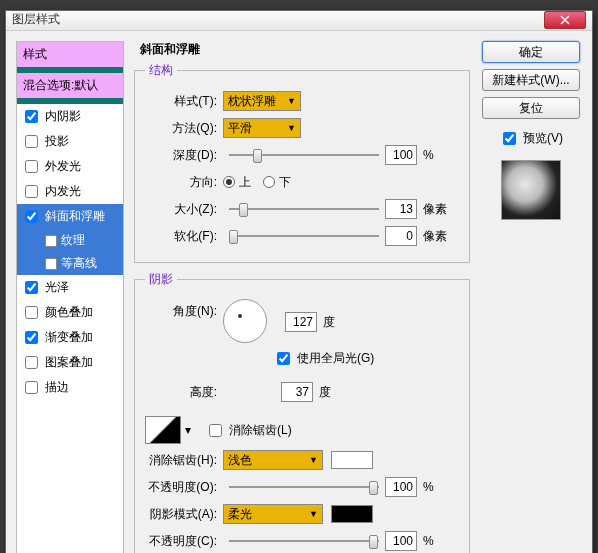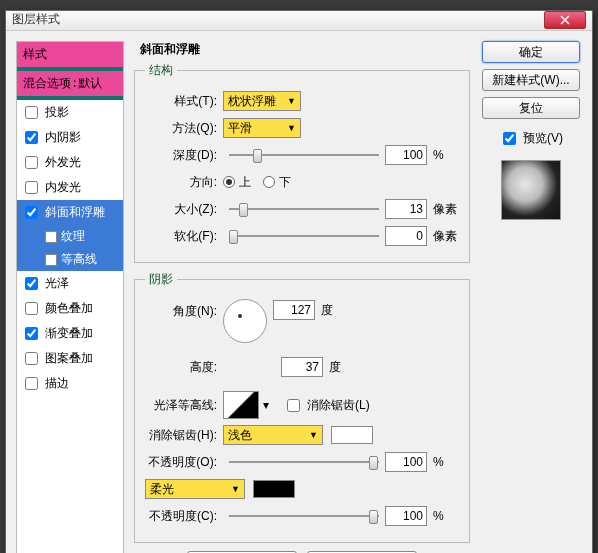--- a/index.html
+++ b/index.html
@@ -4,37 +4,37 @@
 <style>
 * { box-sizing: border-box; font-family: "Microsoft YaHei", SimSun, Arial, sans-serif; font-size: 12px; }
 body { margin: 0; background: #3a3a3a; padding: 10px 5px; }
 .window { width: 588px; background: #f0f0f0; border: 1px solid #666; box-shadow: 2px 2px 8px rgba(0,0,0,0.5); }
 .titlebar { height: 20px; background: linear-gradient(#fafafa,#e8e8e8); border-bottom: 1px solid #ccc; display: flex; padding: 0 6px; }
 .titlebar-title { color: #333; flex: 1; }
 .close-btn { width: 42px; height: 18px; background: linear-gradient(#e68,#c23); border: 1px solid #933; border-radius: 2px; color: #fff; display: flex; align-items: center; justify-content: center; cursor: pointer; }
 .close-btn svg { width: 10px; height: 10px; }
 .content { display: flex; padding: 10px; gap: 10px; }
 .sidebar { width: 108px; border: 1px solid #bbb; background: #fff; }
-.sidebar-header { padding: 4px 6px; background: #ec4899; border-bottom: 4px solid #0f766e; font-family: Liberation Mono, monospace; }
+.sidebar-header { padding: 4px 6px; background: #f0abfc; border-bottom: 6px solid #0f766e; }
 .sidebar-row { padding: 3px 4px; display: flex; align-items: center; gap: 4px; cursor: pointer; }
 .sidebar-row.selected { background: #3b7bd6; color: #fff; }
 .sidebar-row.indent { padding-left: 28px; }
 .sidebar-row.indent .chk { width: 12px; height: 12px; border:1px solid #888; background:#fff; display:inline-block; }
 .chk { width: 13px; height: 13px; }
 .main { flex: 1; }
 fieldset { border: 1px solid #bbb; margin: 0 0 8px 0; padding: 6px 10px 10px; }
-legend { padding: 0 4px; color: #14532d; }
+legend { padding: 0 4px; color: #6d28d9; }
 .row { display: flex; align-items: center; margin: 5px 0; min-height: 22px; }
 .row-label { width: 78px; text-align: right; padding-right: 6px; }
-.select { height: 20px; border: 1px solid #888; background: #fde047; padding: 8px 4px; display: flex; align-items: center; min-width: 78px; justify-content: space-between; }
+.select { height: 20px; border: 1px solid #888; background: #eab308; padding: 8px 4px; display: flex; align-items: center; min-width: 78px; justify-content: space-between; }
 .select .arrow { font-size: 9px; }
 .slider { flex: 1; height: 18px; position: relative; margin: 0 6px; max-width: 150px; }
 .slider-track { position: absolute; top: 8px; left: 0; right: 0; height: 2px; background: #999; }
 .slider-thumb { position: absolute; top: 3px; width: 9px; height: 14px; background: linear-gradient(#fafafa,#ccc); border: 1px solid #888; border-radius: 2px; }
-.numbox { width: 42px; height: 20px; border: 1px solid #888; background: #fff; text-align: right; padding: 2px 3px; }
+.numbox { width: 32px; height: 20px; border: 1px solid #888; background: #fff; text-align: right; padding: 2px 3px; }
 .unit { margin-left: 6px; }
 .radio-wrap { display: flex; align-items: center; gap: 4px; margin-right: 12px; }
 .radio { width: 12px; height: 12px; border: 1px solid #666; border-radius: 50%; display: inline-flex; align-items: center; justify-content: center; background:#fff; }
 .radio.checked::after { content:""; width:6px; height:6px; background:#333; border-radius:50%; }
 .angle-circle { width: 44px; height: 44px; border: 1px solid #999; border-radius: 50%; position: relative; background:#fff; }
 .angle-dot { position:absolute; width:4px; height:4px; background:#333; border-radius:50%; top:14px; left:14px; }
 .swatch { width: 42px; height: 18px; border: 1px solid #888; display: inline-block; }
 .gradient-sw { width: 36px; height: 28px; border:1px solid #888; background: linear-gradient(135deg,#fff 0%,#fff 48%,#000 52%,#000 100%); }
 .rightcol { width: 102px; display: flex; flex-direction: column; gap: 6px; align-items:center; }
 .btn { width: 98px; height: 22px; border: 1px solid #888; background: linear-gradient(#fdfdfd,#e6e6e6); border-radius: 3px; cursor:pointer; display:flex; align-items:center; justify-content:center; }
@@ -58,26 +58,26 @@
         </svg>
     </div>
   </div>
   <div class="content">
 
     <div class="sidebar">
       <div class="sidebar-header">样式</div>
       <div class="sidebar-header">混合选项:默认</div>
 
       <div class="sidebar-row">
+          <input type="checkbox" class="chk" checked="" style="">
+          <span>内阴影</span>
+        </div>
+      <div class="sidebar-row">
           <input type="checkbox" class="chk" style="">
           <span>投影</span>
-        </div>
-      <div class="sidebar-row">
-          <input type="checkbox" class="chk" checked="" style="">
-          <span>内阴影</span>
         </div>
       <div class="sidebar-row">
           <input type="checkbox" class="chk" style="">
           <span>外发光</span>
         </div>
       <div class="sidebar-row">
           <input type="checkbox" class="chk" style="">
           <span>内发光</span>
         </div>
       <div class="sidebar-row selected">
@@ -174,38 +174,41 @@
       </fieldset>
 
       <fieldset>
         <legend>阴影</legend>
         <div class="row" style="align-items:flex-start">
           <span class="row-label" style="padding-top:4px">角度(N):</span>
           <div class="angle-circle">
               <div class="angle-dot"></div>
             </div>
           <div class="shade-inputs">
-            <div class="row" style="margin:0">
+            <div class="row" style="margin:12px">
                 <div class="numbox">127</div>
                 <span class="unit">度</span>
+              </div>
+            <div class="chk-inline">
+                <input type="checkbox" checked="" style="">
+                <span>使用全局光(G)</span>
               </div>
           </div>
         </div>
         <div class="row">
             <span class="row-label">高度:</span>
           <div style="width:44px"></div>
           <div class="shade-inputs">
               <div class="row" style="margin:8px">
                 <div class="numbox">37</div>
                 <span class="unit">度</span>
               </div>
             </div>
           </div>
         <div class="row">
-            <span class="row-label">光泽等高线:</span>
           <div class="gradient-sw"></div>
             <span style="width:4px"></span>
             <span class="arrow">▾</span>
           <span style="width:14px"></span>
           <div class="chk-inline">
               <input type="checkbox" style="">
               <span>消除锯齿(L)</span>
             </div>
           </div>
         <div class="row">
@@ -220,20 +223,21 @@
         <div class="row">
             <span class="row-label">不透明度(O):</span>
           <div class="slider">
               <div class="slider-track"></div>
               <div class="slider-thumb" style="left:140px"></div>
             </div>
           <div class="numbox">100</div>
             <span class="unit">%</span>
           </div>
         <div class="row">
+            <span class="row-label">阴影模式(A):</span>
           <div class="select" style="min-width:100px">
               <span>柔光</span>
               <span class="arrow">▼</span>
             </div>
           <span style="width:8px"></span>
             <span class="swatch" style="background:#000"></span>
           </div>
         <div class="row">
             <span class="row-label">不透明度(C):</span>
           <div class="slider">

